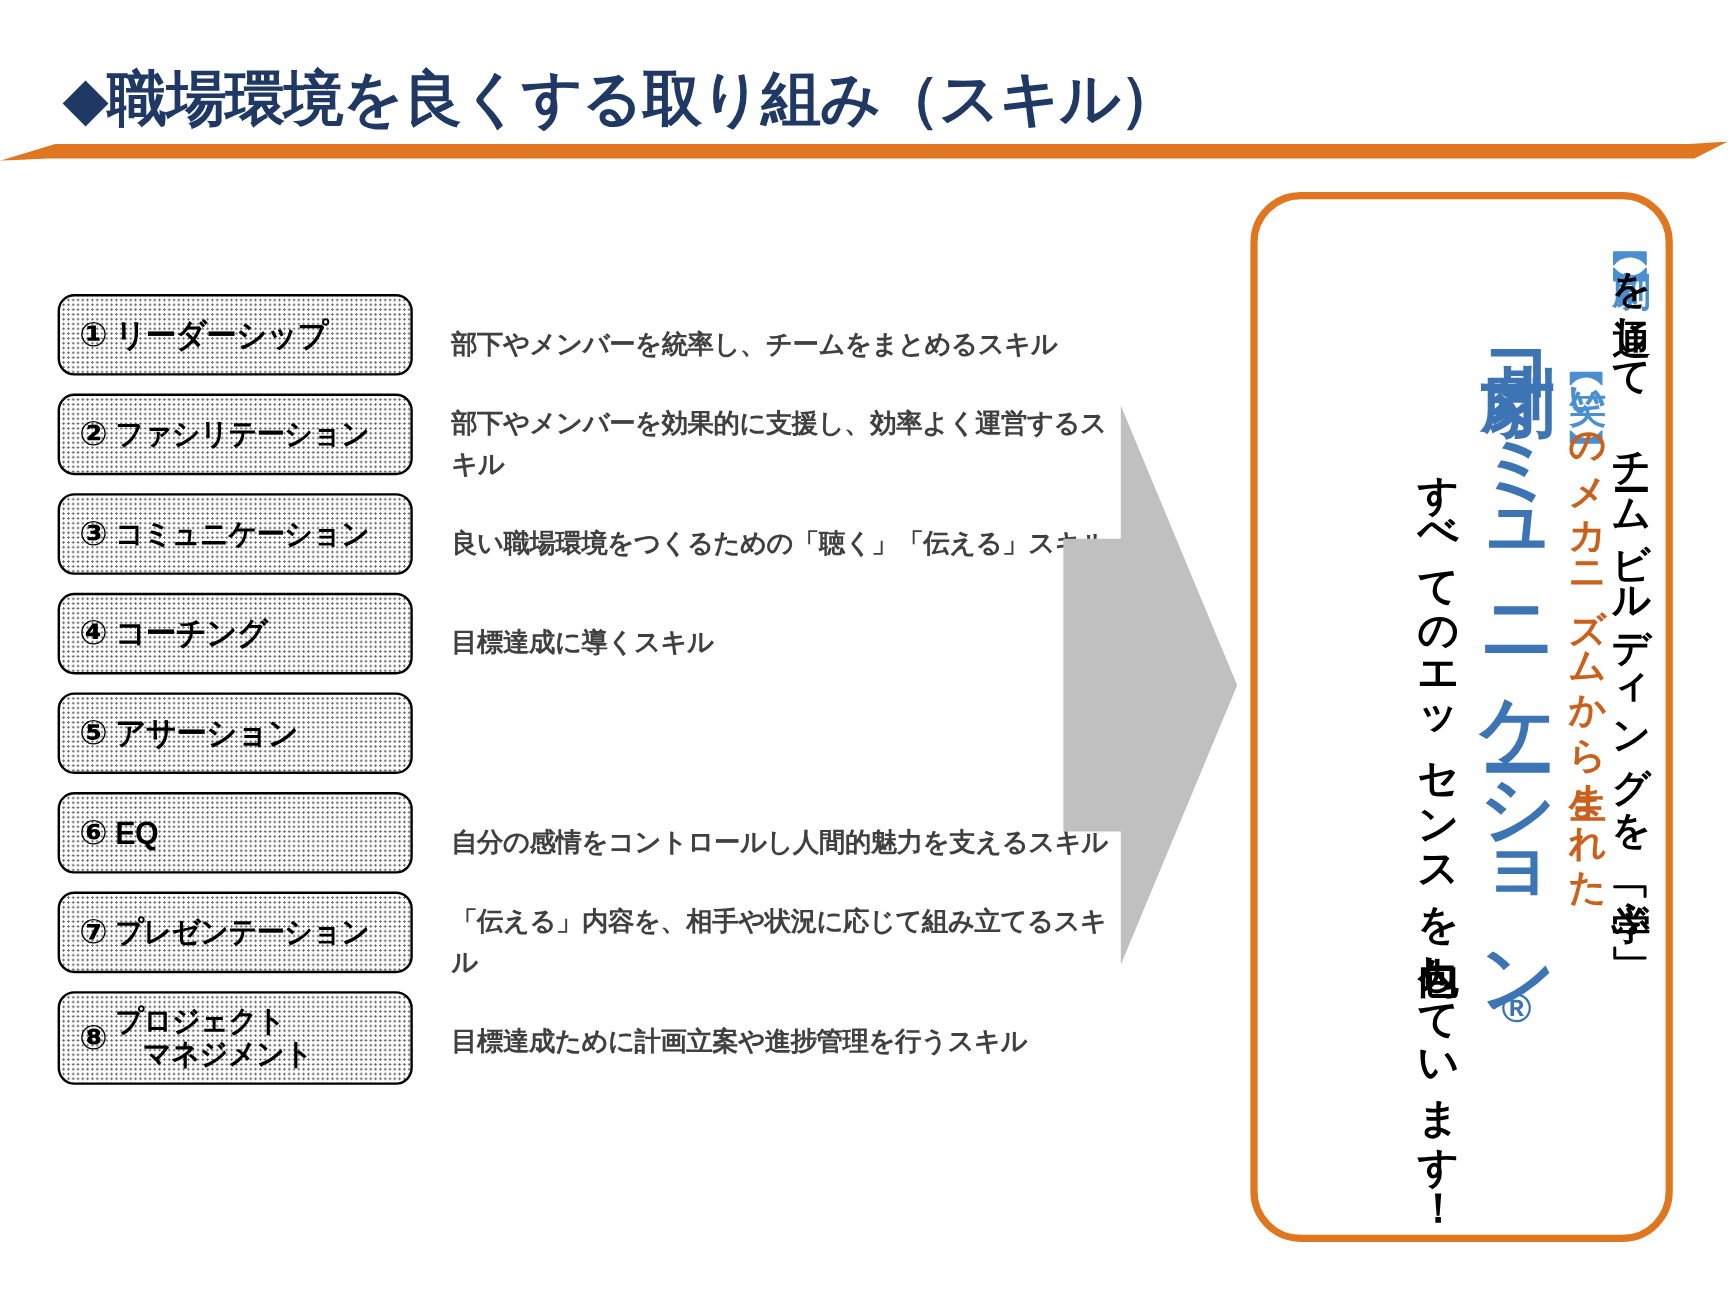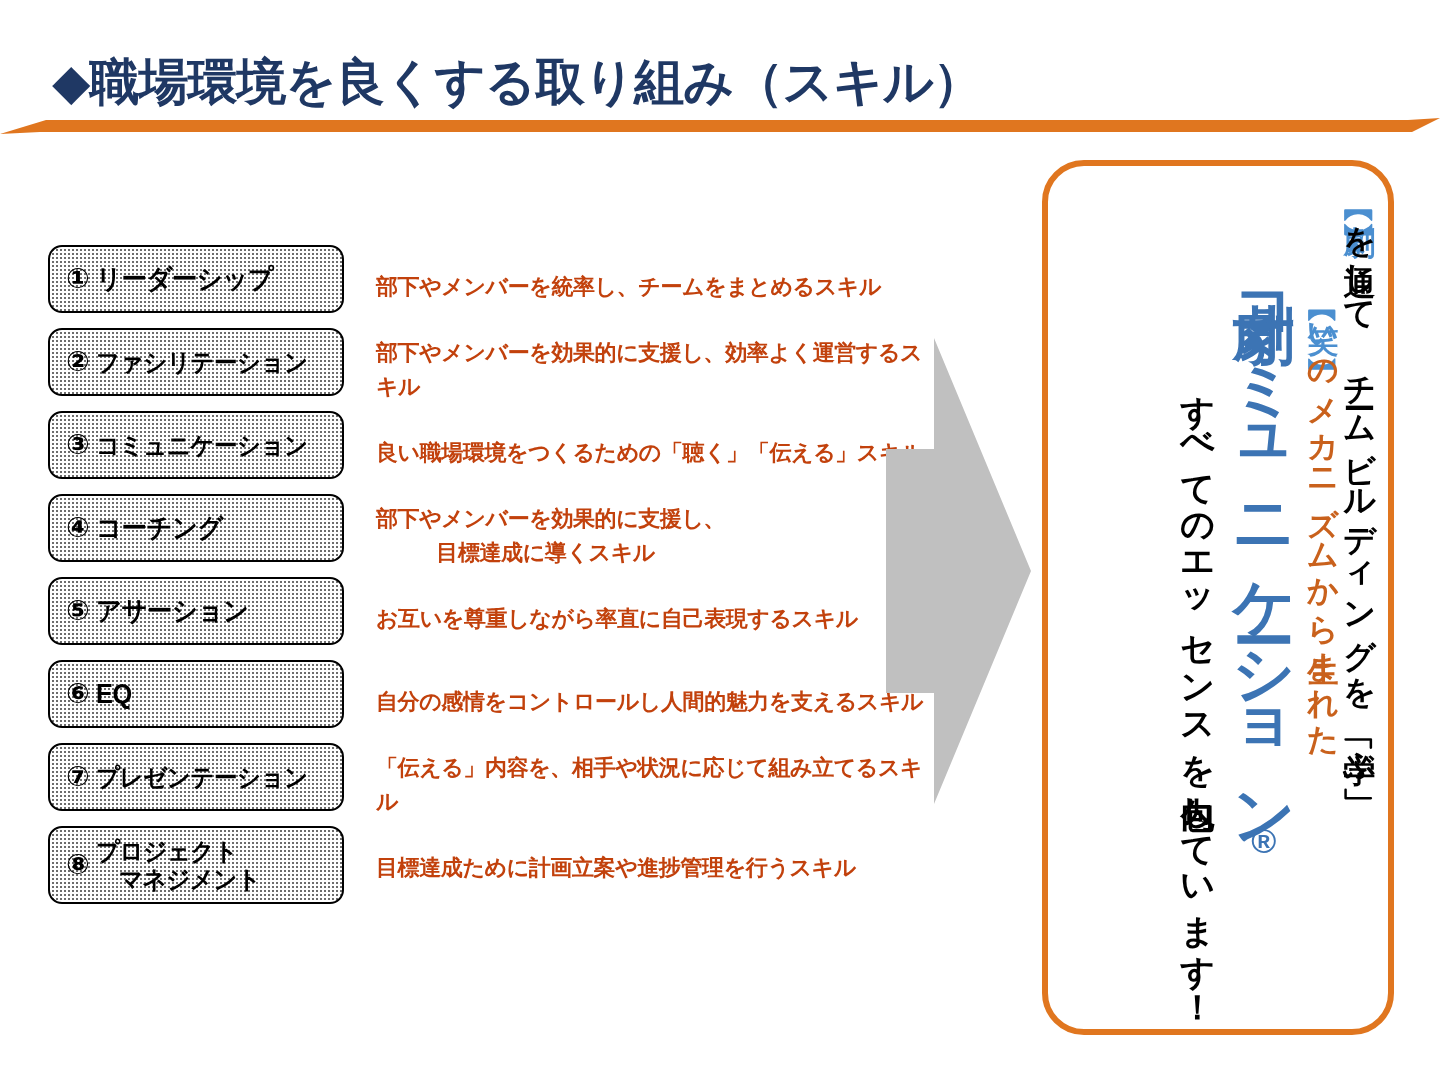--- a/index.html
+++ b/index.html
@@ -101,21 +101,21 @@
   .skill-name.small {
     font-size: 25px;
   }
   .skill-desc {
     position: absolute;
     left: 328px;
     top: 50%;
     transform: translateY(-50%);
     font-size: 22px;
     font-weight: bold;
-    color: #c2410c;
+    color: #404040;
     line-height: 1.55;
     letter-spacing: -0.4px;
     white-space: pre-line;
   }
   .skill-desc.two-line {
     text-align: left;
   }
   .skill-desc .ln2 {
     display: block;
     text-align: center;
@@ -245,31 +245,29 @@
       </div>
       <div class="skill-desc">良い職場環境をつくるための「聴く」「伝える」スキル</div>
     </div>
 
     <div class="skill-row">
       <div class="skill-box">
         <span class="skill-num">④</span>
         <span class="skill-name">コーチング</span>
       </div>
       <div class="skill-desc two-line">
-        <span>部下やメンバーを効果的に支援し、</span>
         <span class="ln2">目標達成に導くスキル</span>
       </div>
     </div>
 
     <div class="skill-row">
       <div class="skill-box">
         <span class="skill-num">⑤</span>
         <span class="skill-name">アサーション</span>
       </div>
-      <div class="skill-desc">お互いを尊重しながら率直に自己表現するスキル</div>
     </div>
 
     <div class="skill-row">
       <div class="skill-box">
         <span class="skill-num">⑥</span>
         <span class="skill-name">EQ</span>
       </div>
       <div class="skill-desc">自分の感情をコントロールし人間的魅力を支えるスキル</div>
     </div>
 

